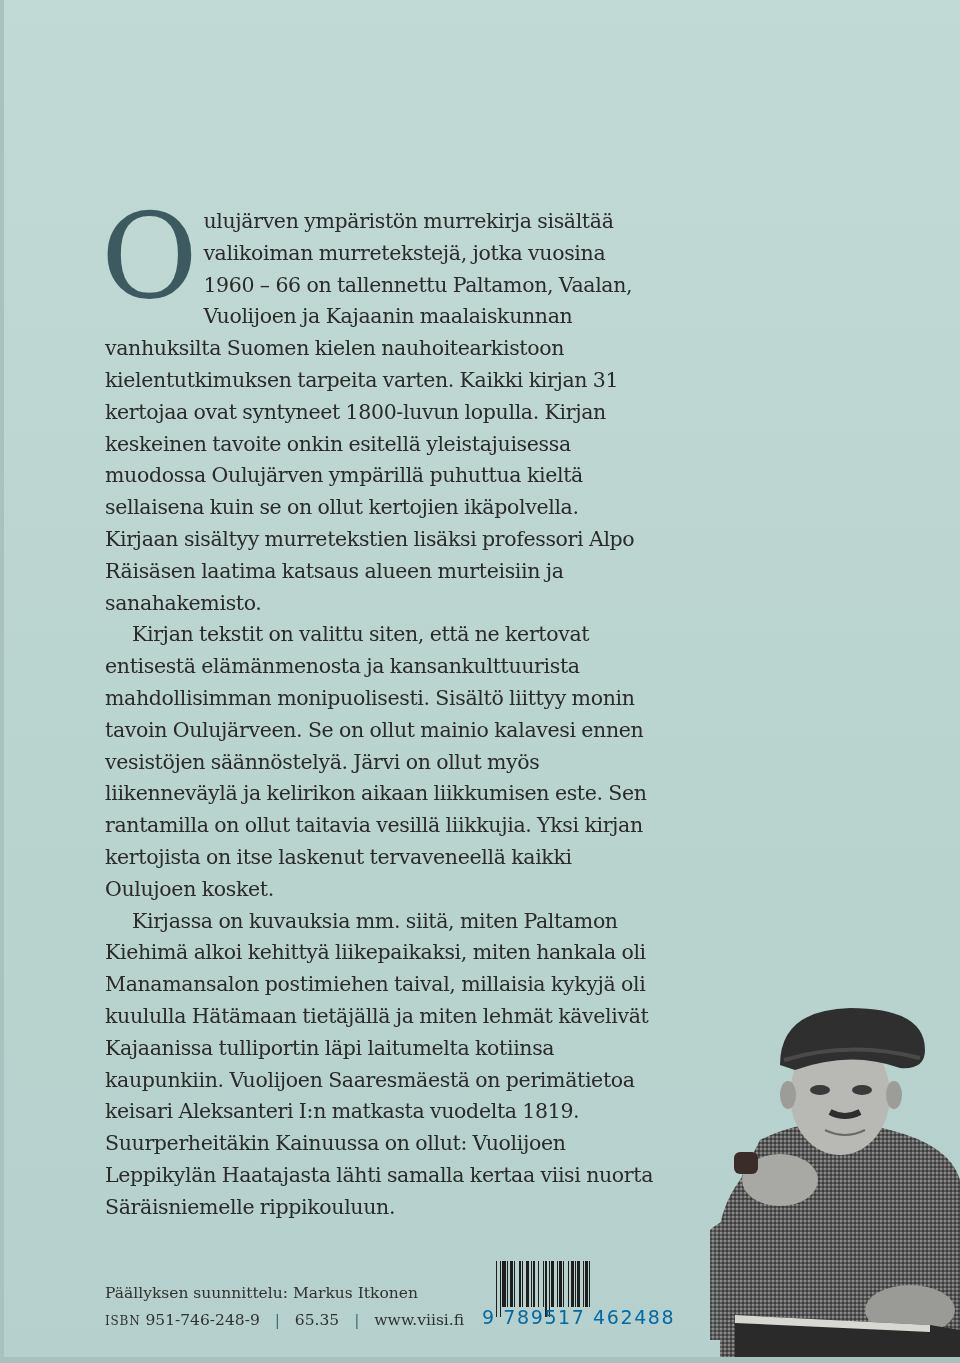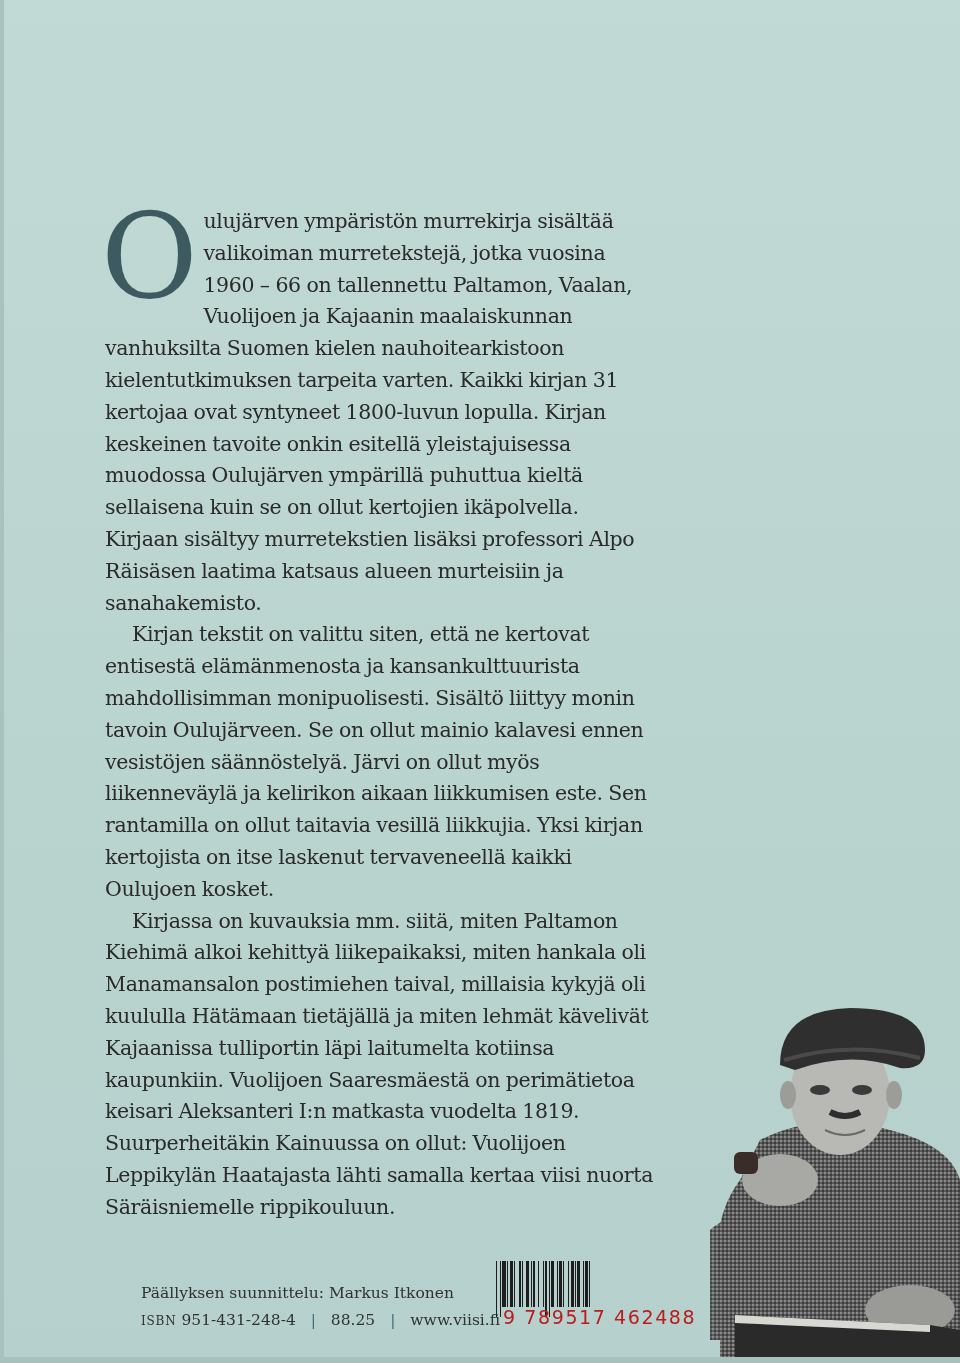--- a/index.html
+++ b/index.html
@@ -22,34 +22,34 @@
   .blurb p.indent { text-indent:27px; }
   .dropcap-wrap { position:relative; }
   .dropcap {
     float:left; font-size:118px; line-height:92px; height:92px;
     color:#3c5a5f; margin:4px 6px 0 -4px; font-family:"DejaVu Serif","Liberation Serif",serif;
     font-weight:normal;
   }
 
   .credits {
     position:absolute; left:105px; top:1280px;
-    font-size:15.5px; line-height:27px; color:#2f3230;margin-left:36px;
+    font-size:15.5px; line-height:27px; color:#2f3230;
   }
   .credits .isbn-row span.sep { color:#3c6d72; margin:0 10px; }
   .smallcaps { font-size:12px; letter-spacing:0.8px; }
 
   .barcode {
     position:absolute; left:496px; top:1261px; width:150px; height:46px;
     display:flex; align-items:flex-start;
   }
   .barcode .bar { background:#1e1e1e; height:46px; }
   .barcode .gap { height:46px; }
   .barcode-digits {
     position:absolute; left:482px; top:1306px; font-family:"DejaVu Sans","Liberation Sans",sans-serif;
-    font-size:19px; letter-spacing:1.6px; color:#b91c1c;margin-left:21px;
+    font-size:19px; letter-spacing:1.6px; color:#0369a1;
   }
 
   .photo { position:absolute; left:700px; top:980px; width:260px; height:383px; }
 </style>
 </head>
 <body>
 
 <div class="page-edge-left"></div>
 
 <div class="blurb">
@@ -57,23 +57,23 @@
     <span class="dropcap">O</span><span>ulujärven ympäristön murrekirja sisältää valikoiman murretekstejä, jotka vuosina 1960 – 66 on tallennettu Paltamon, Vaalan, Vuolijoen ja Kajaanin maalaiskunnan vanhuksilta Suomen kielen nauhoitearkistoon kielentutkimuksen tarpeita varten. Kaikki kirjan 31 kertojaa ovat syntyneet 1800-luvun lopulla. Kirjan keskeinen tavoite onkin esitellä yleistajuisessa muodossa Oulujärven ympärillä puhuttua kieltä sellaisena kuin se on ollut kertojien ikäpolvella. Kirjaan sisältyy murretekstien lisäksi professori Alpo Räisäsen laatima katsaus alueen murteisiin ja sanahakemisto.</span>
   </p>
   <p class="indent">Kirjan tekstit on valittu siten, että ne kertovat entisestä elämänmenosta ja kansankulttuurista mahdollisimman monipuolisesti. Sisältö liittyy monin tavoin Oulujärveen. Se on ollut mainio kalavesi ennen vesistöjen säännöstelyä. Järvi on ollut myös liikenneväylä ja kelirikon aikaan liikkumisen este. Sen rantamilla on ollut taitavia vesillä liikkujia. Yksi kirjan kertojista on itse laskenut tervaveneellä kaikki Oulujoen kosket.</p>
   <p class="indent">Kirjassa on kuvauksia mm. siitä, miten Paltamon Kiehimä alkoi kehittyä liikepaikaksi, miten hankala oli Manamansalon postimiehen taival, millaisia kykyjä oli kuululla Hätämaan tietäjällä ja miten lehmät kävelivät Kajaanissa tulliportin läpi laitumelta kotiinsa kaupunkiin. Vuolijoen Saaresmäestä on perimätietoa keisari Aleksanteri I:n matkasta vuodelta 1819. Suurperheitäkin Kainuussa on ollut: Vuolijoen Leppikylän Haatajasta lähti samalla kertaa viisi nuorta Säräisniemelle rippikouluun.</p>
 </div>
 
 <div class="credits">
   <div>Päällyksen suunnittelu: Markus Itkonen</div>
   <div class="isbn-row">
     <span class="smallcaps">ISBN</span>
-    <span>951-431-248-4</span>
+    <span>951-746-248-9</span>
     <span class="sep">|</span>
-    <span>88.25</span>
+    <span>65.35</span>
     <span class="sep">|</span>
     <span>www.viisi.fi</span>
   </div>
 </div>
 
 <div class="barcode" id="barcode">
     <div class="bar" style="width: 1.2px; height: 56px;"></div>
     <div class="gap" style="width: 2.4px;"></div>
     <div class="bar" style="width: 1.2px; height: 56px;"></div>
     <div class="gap" style="width: 1.2px;"></div>

